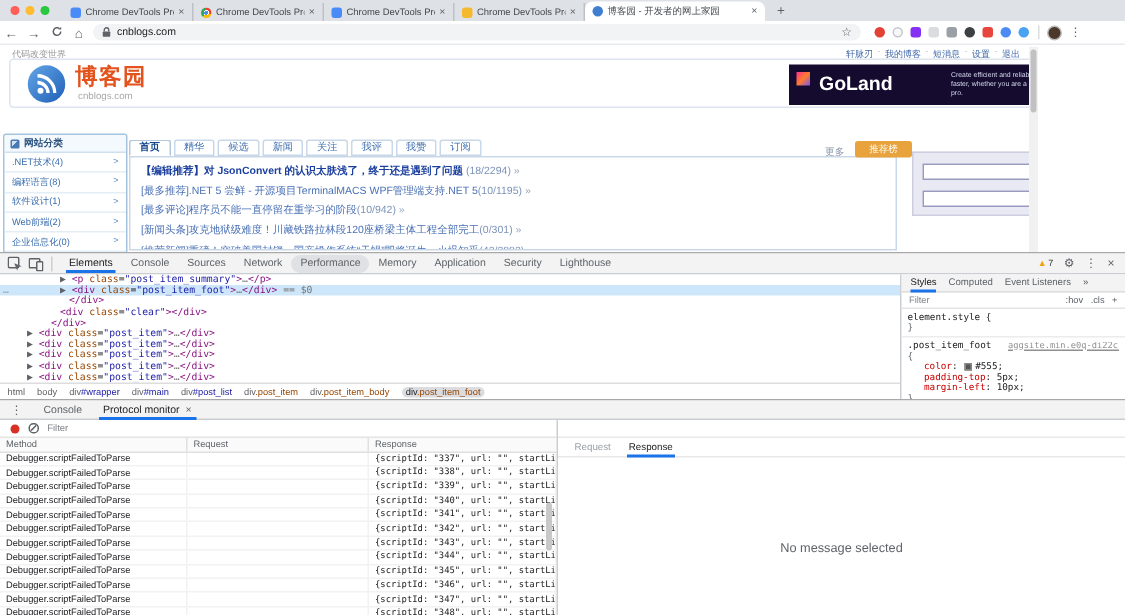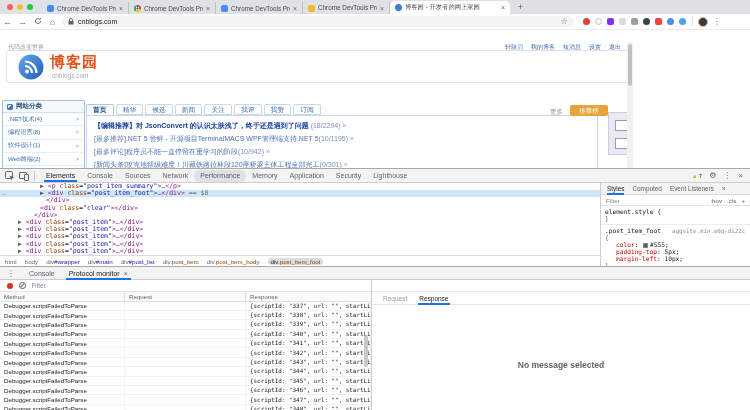--- a/index.html
+++ b/index.html
@@ -29,21 +29,21 @@
   .url{font-size:7px;color:#202124}
   .star{margin-left:auto;font-size:8px;color:#5f6368}
   .exts{display:flex;gap:5px;align-items:center;margin-left:9px}
   .ext{width:7px;height:7px;border-radius:2px}
   .ext.round{border-radius:50%}
   .tsep{width:1px;height:9px;background:#dadce0}
   .avatar{width:10px;height:10px;border-radius:50%;background:#4b382a;border:1px solid #bbb}
   .menu3{font-size:8px;color:#5f6368;margin:0 6px 0 5px}
 
   
-  .page{position:absolute;top:42px;left:0;width:633px;height:138px;background:#fff;overflow:hidden}
+  .page{position:absolute;top:31px;left:0;width:692px;height:138px;background:#fff;overflow:hidden}
   .tagline{position:absolute;top:1px;left:8px;font-size:6px;color:#999}
   .ulinks{position:absolute;top:1px;right:12px;font-size:6px;color:#3f67a8;display:flex;gap:3px;white-space:nowrap}
   .ulinks .sep{color:#9aa7bb}
   .hdrbox{position:absolute;top:8px;left:6px;width:738px;height:33px;border:1px solid #dde4ee;border-radius:3px;background:#fff}
   .sitetitle{position:absolute;left:43px;top:2px;font-size:15px;font-weight:bold;color:#e2531d;letter-spacing:1px}
   .sitedomain{position:absolute;left:45px;top:21px;font-size:6.5px;color:#a9a9a9}
   .logo{position:absolute;left:11px;top:3px}
   .glad{position:absolute;top:3px;right:5px;width:212px;height:27px;background:#140b2e;color:#fff;overflow:hidden}
   .gllogo{position:absolute;left:5px;top:5px;width:9px;height:9px;background:linear-gradient(135deg,#ff318c,#fd7d2c,#7b52f6)}
   .glbrand{position:absolute;left:20px;top:5px;font-size:13px;font-weight:bold}
@@ -138,21 +138,21 @@
   .drow .resp{font-family:"DejaVu Sans Mono",monospace;font-size:5.9px}
   .vthumb{position:absolute;left:364px;top:68px;width:4px;height:32px;background:#c8c8c8;border-radius:2px}
   .dsplit{position:absolute;top:13px;bottom:0;left:371px;width:1px;background:#cacdd1}
   .detail{position:absolute;top:13px;left:372px;right:0;bottom:0;background:#fff}
   .dethead{height:12px;border-bottom:1px solid #e8e8e8}
   .dettabs{height:13px;display:flex;align-items:center;gap:2px;padding-left:6px;border-bottom:1px solid #e8e8e8}
   .dettab{padding:0 5px;font-size:6.5px;color:#9aa0a6;height:13px;line-height:13px;position:relative}
   .dettab.active{color:#202124}
   .dettab.active::after{content:"";position:absolute;left:4px;right:4px;bottom:0;height:2px;background:#1a73e8}
   .detbody{position:absolute;top:38px;left:0;right:0;bottom:0;display:flex;align-items:center;justify-content:center}
-  .detmsg{font-size:8.5px;color:#5f6368;font-weight:bold}
+  .detmsg{font-size:8.5px;color:#5f6368;font-weight:normal}
 </style>
 </head>
 <body>
 
 <div class="screen">
 
   <div class="tabstrip">
     <div class="lights">
       <span class="light" style="background:#ff5f57"></span>
       <span class="light" style="background:#febc2e"></span>
@@ -244,20 +244,30 @@
               <stop offset="1" stop-color="#1f5fb8"></stop>
             </linearGradient>
           </defs>
         <circle cx="13" cy="13" r="12.5" fill="url(#lg)"></circle>
         <circle cx="9" cy="17.5" r="2" fill="#fff"></circle>
         <path d="M7 12 a7 7 0 0 1 7 7" fill="none" stroke="#fff" stroke-width="2.2"></path>
         <path d="M7 7.5 a11.5 11.5 0 0 1 11.5 11.5" fill="none" stroke="#fff" stroke-width="2.2"></path>
       </svg>
       <div class="sitetitle">博客园</div>
       <div class="sitedomain">cnblogs.com</div>
+      <div class="glad">
+        <div class="gllogo"></div>
+        <div class="glbrand">GoLand</div>
+        <div class="gltext">Create efficient and reliable code faster, whether you are a novice or a pro.</div>
+        <div class="glcta">Get for free</div>
+        <div class="gladx">
+          <span>i</span>
+          <span>×</span>
+        </div>
+      </div>
     </div>
 
 
     <div class="catbox">
       <div class="cathead">
         <span class="catglyph"></span>
         <span>网站分类</span>
       </div>
       <div id="catitems">
           <div class="catitem">

